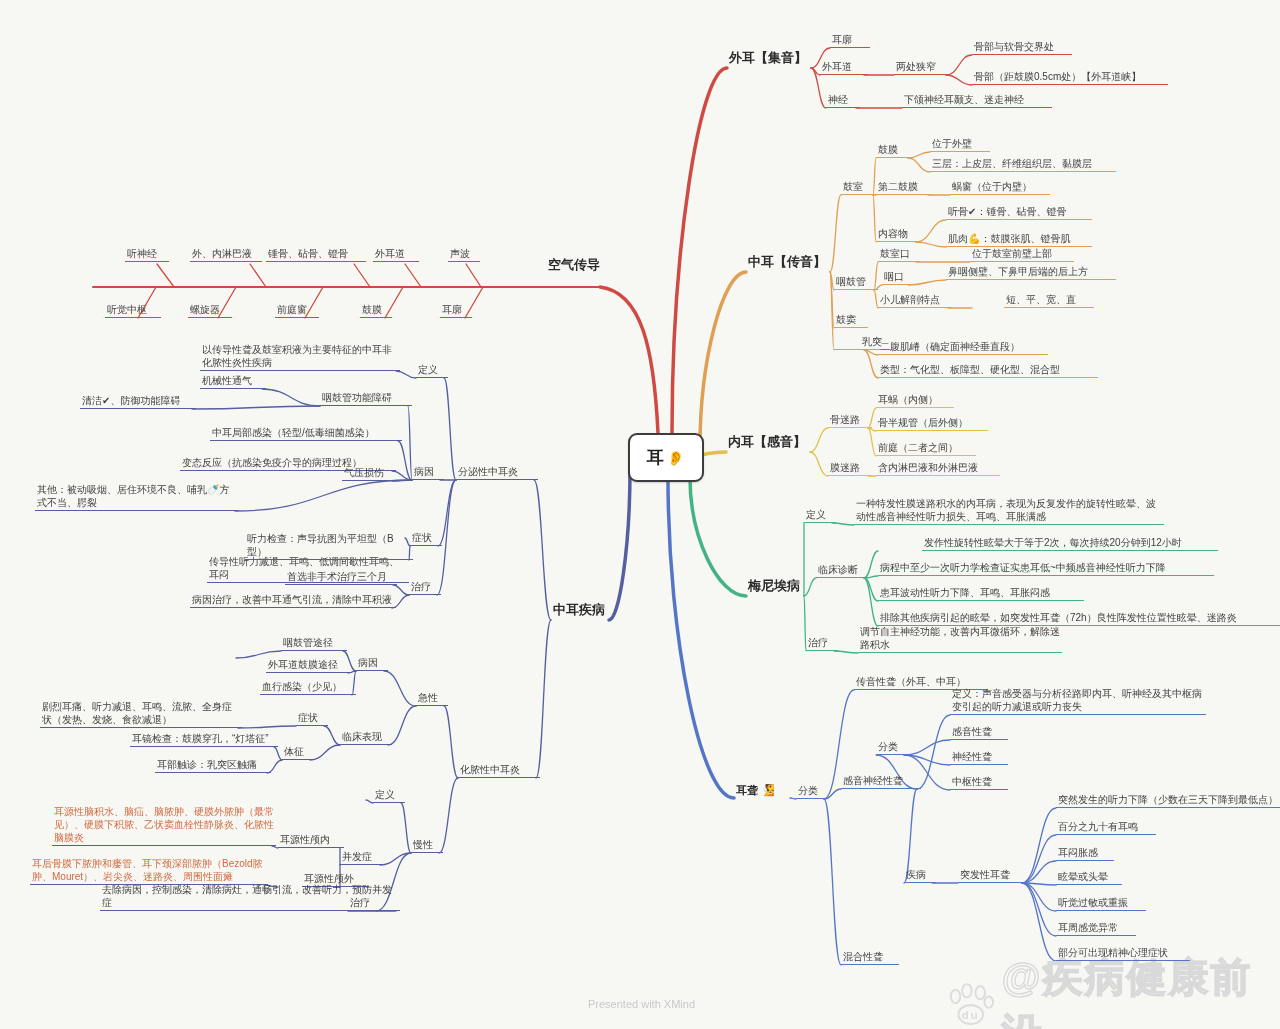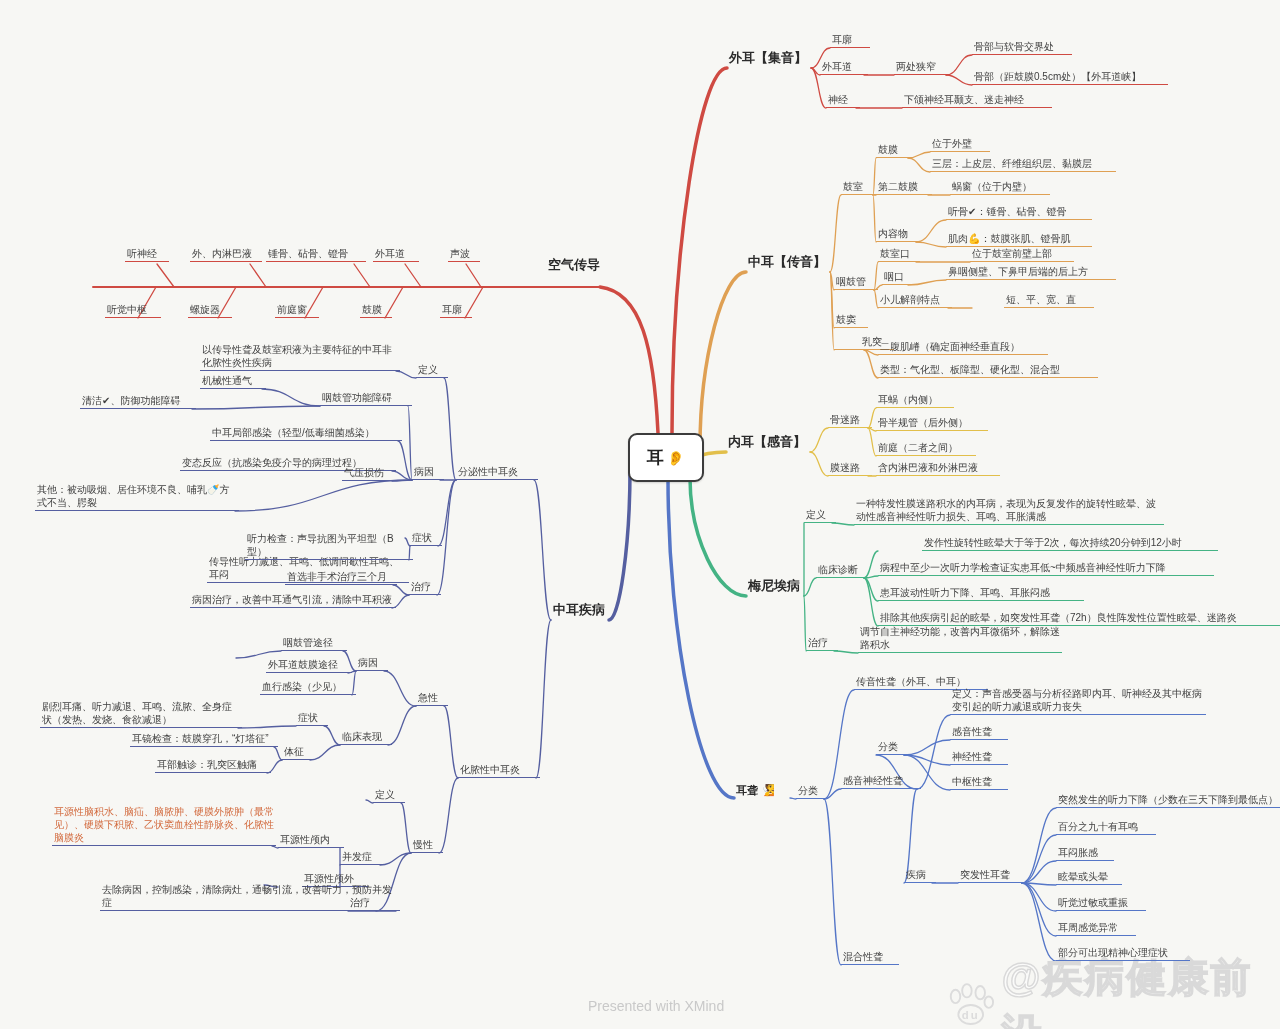--- a/index.html
+++ b/index.html
@@ -6,21 +6,21 @@
   body{font-family:"Liberation Sans","DejaVu Sans",sans-serif;}
   #canvas{position:relative;width:1280px;height:1029px;background:#f7f7f4;overflow:hidden;}
   #edges{position:absolute;left:0;top:0;pointer-events:none;}
   .node{position:absolute;transform:translateY(-100%);padding:0 2px 1px 2px;font-size:10px;
         color:#3f3f3f;line-height:1.3;white-space:normal;}
   .node.bold{font-weight:bold;color:#2b2b2b;}
   #center-topic{position:absolute;background:#ffffff;border:2px solid #3c3c3c;border-radius:9px;
         display:flex;align-items:center;justify-content:center;font-size:17px;font-weight:bold;
         color:#222;z-index:5;box-shadow:0 1px 2px rgba(0,0,0,0.15);}
   #center-topic .emoji{font-size:14px;margin-left:4px;}
-  #footer{position:absolute;left:588px;top:998px;font-size:14px;color:#c9c9c9;}
+  #footer{position:absolute;left:588px;top:998px;font-size:11px;color:#c9c9c9;}
   #watermark{position:absolute;left:946px;top:950px;display:flex;align-items:center;gap:6px;
         color:rgba(255,255,255,0.55);-webkit-text-stroke:1.4px #d9d9d9;
         font-size:40px;font-weight:bold;letter-spacing:2px;}
   #watermark .paw{width:52px;height:46px;}
 </style>
 </head>
 <body>
 
 <div id="canvas">
   <svg id="edges" width="1280" height="1029">
@@ -253,20 +253,21 @@
     <div class="node" style="left: 40px; top: 728px; width: 198px; border-bottom: 1.5px solid rgb(85, 95, 160);">剧烈耳痛、听力减退、耳鸣、流脓、全身症状（发热、发烧、食欲减退）</div>
     <div class="node" style="left: 282px; top: 760px; width: 28px; border-bottom: 1.5px solid rgb(85, 95, 160);">体征</div>
     <div class="node" style="left: 130px; top: 747px; width: 144px; border-bottom: 1.5px solid rgb(85, 95, 160);">耳镜检查：鼓膜穿孔，“灯塔征”</div>
     <div class="node" style="left: 155px; top: 773px; width: 112px; border-bottom: 1.5px solid rgb(85, 95, 160);">耳部触诊：乳突区触痛</div>
     <div class="node" style="left: 411px; top: 853px; width: 28px; border-bottom: 1.5px solid rgb(85, 95, 160);">慢性</div>
     <div class="node" style="left: 373px; top: 803px; width: 28px; border-bottom: 1.5px solid rgb(85, 95, 160);">定义</div>
     <div class="node" style="left: 340px; top: 865px; width: 40px; border-bottom: 1.5px solid rgb(85, 95, 160);">并发症</div>
     <div class="node" style="left: 278px; top: 848px; width: 62px; border-bottom: 1.5px solid rgb(85, 95, 160);">耳源性颅内</div>
     <div class="node" style="left: 52px; top: 846px; width: 220px; color: rgb(210, 105, 60); border-bottom: 1.5px solid rgb(85, 95, 160);">耳源性脑积水、脑疝、脑脓肿、硬膜外脓肿（最常见）、硬膜下积脓、乙状窦血栓性静脉炎、化脓性脑膜炎</div>
     <div class="node" style="left: 278px; top: 887px; width: 62px; border-bottom: 1.5px solid rgb(85, 95, 160); margin-left: 24px;">耳源性颅外</div>
+    <div class="node" style="left: 30px; top: 885px; width: 234px; color: rgb(210, 105, 60); border-bottom: 1.5px solid rgb(85, 95, 160);">耳后骨膜下脓肿和瘘管、耳下颈深部脓肿（Bezold脓肿、Mouret）、岩尖炎、迷路炎、周围性面瘫</div>
     <div class="node" style="left: 348px; top: 911px; width: 28px; border-bottom: 1.5px solid rgb(85, 95, 160);">治疗</div>
     <div class="node" style="left: 100px; top: 911px; width: 296px; border-bottom: 1.5px solid rgb(85, 95, 160);">去除病因，控制感染，清除病灶，通畅引流，改善听力，预防并发症</div>
     <div class="node bold" style="left: 546px; top: 275px; width: 58px; font-size: 13px;">空气传导</div>
     <div class="node" style="left: 125px; top: 262px; width: 40px; border-bottom: 1.5px solid rgb(207, 74, 66);">听神经</div>
     <div class="node" style="left: 190px; top: 262px; width: 68px; border-bottom: 1.5px solid rgb(207, 74, 66);">外、内淋巴液</div>
     <div class="node" style="left: 266px; top: 262px; width: 96px; border-bottom: 1.5px solid rgb(207, 74, 66);">锤骨、砧骨、镫骨</div>
     <div class="node" style="left: 373px; top: 262px; width: 42px; border-bottom: 1.5px solid rgb(207, 74, 66);">外耳道</div>
     <div class="node" style="left: 448px; top: 262px; width: 28px; border-bottom: 1.5px solid rgb(207, 74, 66);">声波</div>
     <div class="node" style="left: 105px; top: 318px; width: 52px; border-bottom: 1.5px solid rgb(207, 74, 66);">听觉中枢</div>
     <div class="node" style="left: 188px; top: 318px; width: 40px; border-bottom: 1.5px solid rgb(207, 74, 66);">螺旋器</div>

